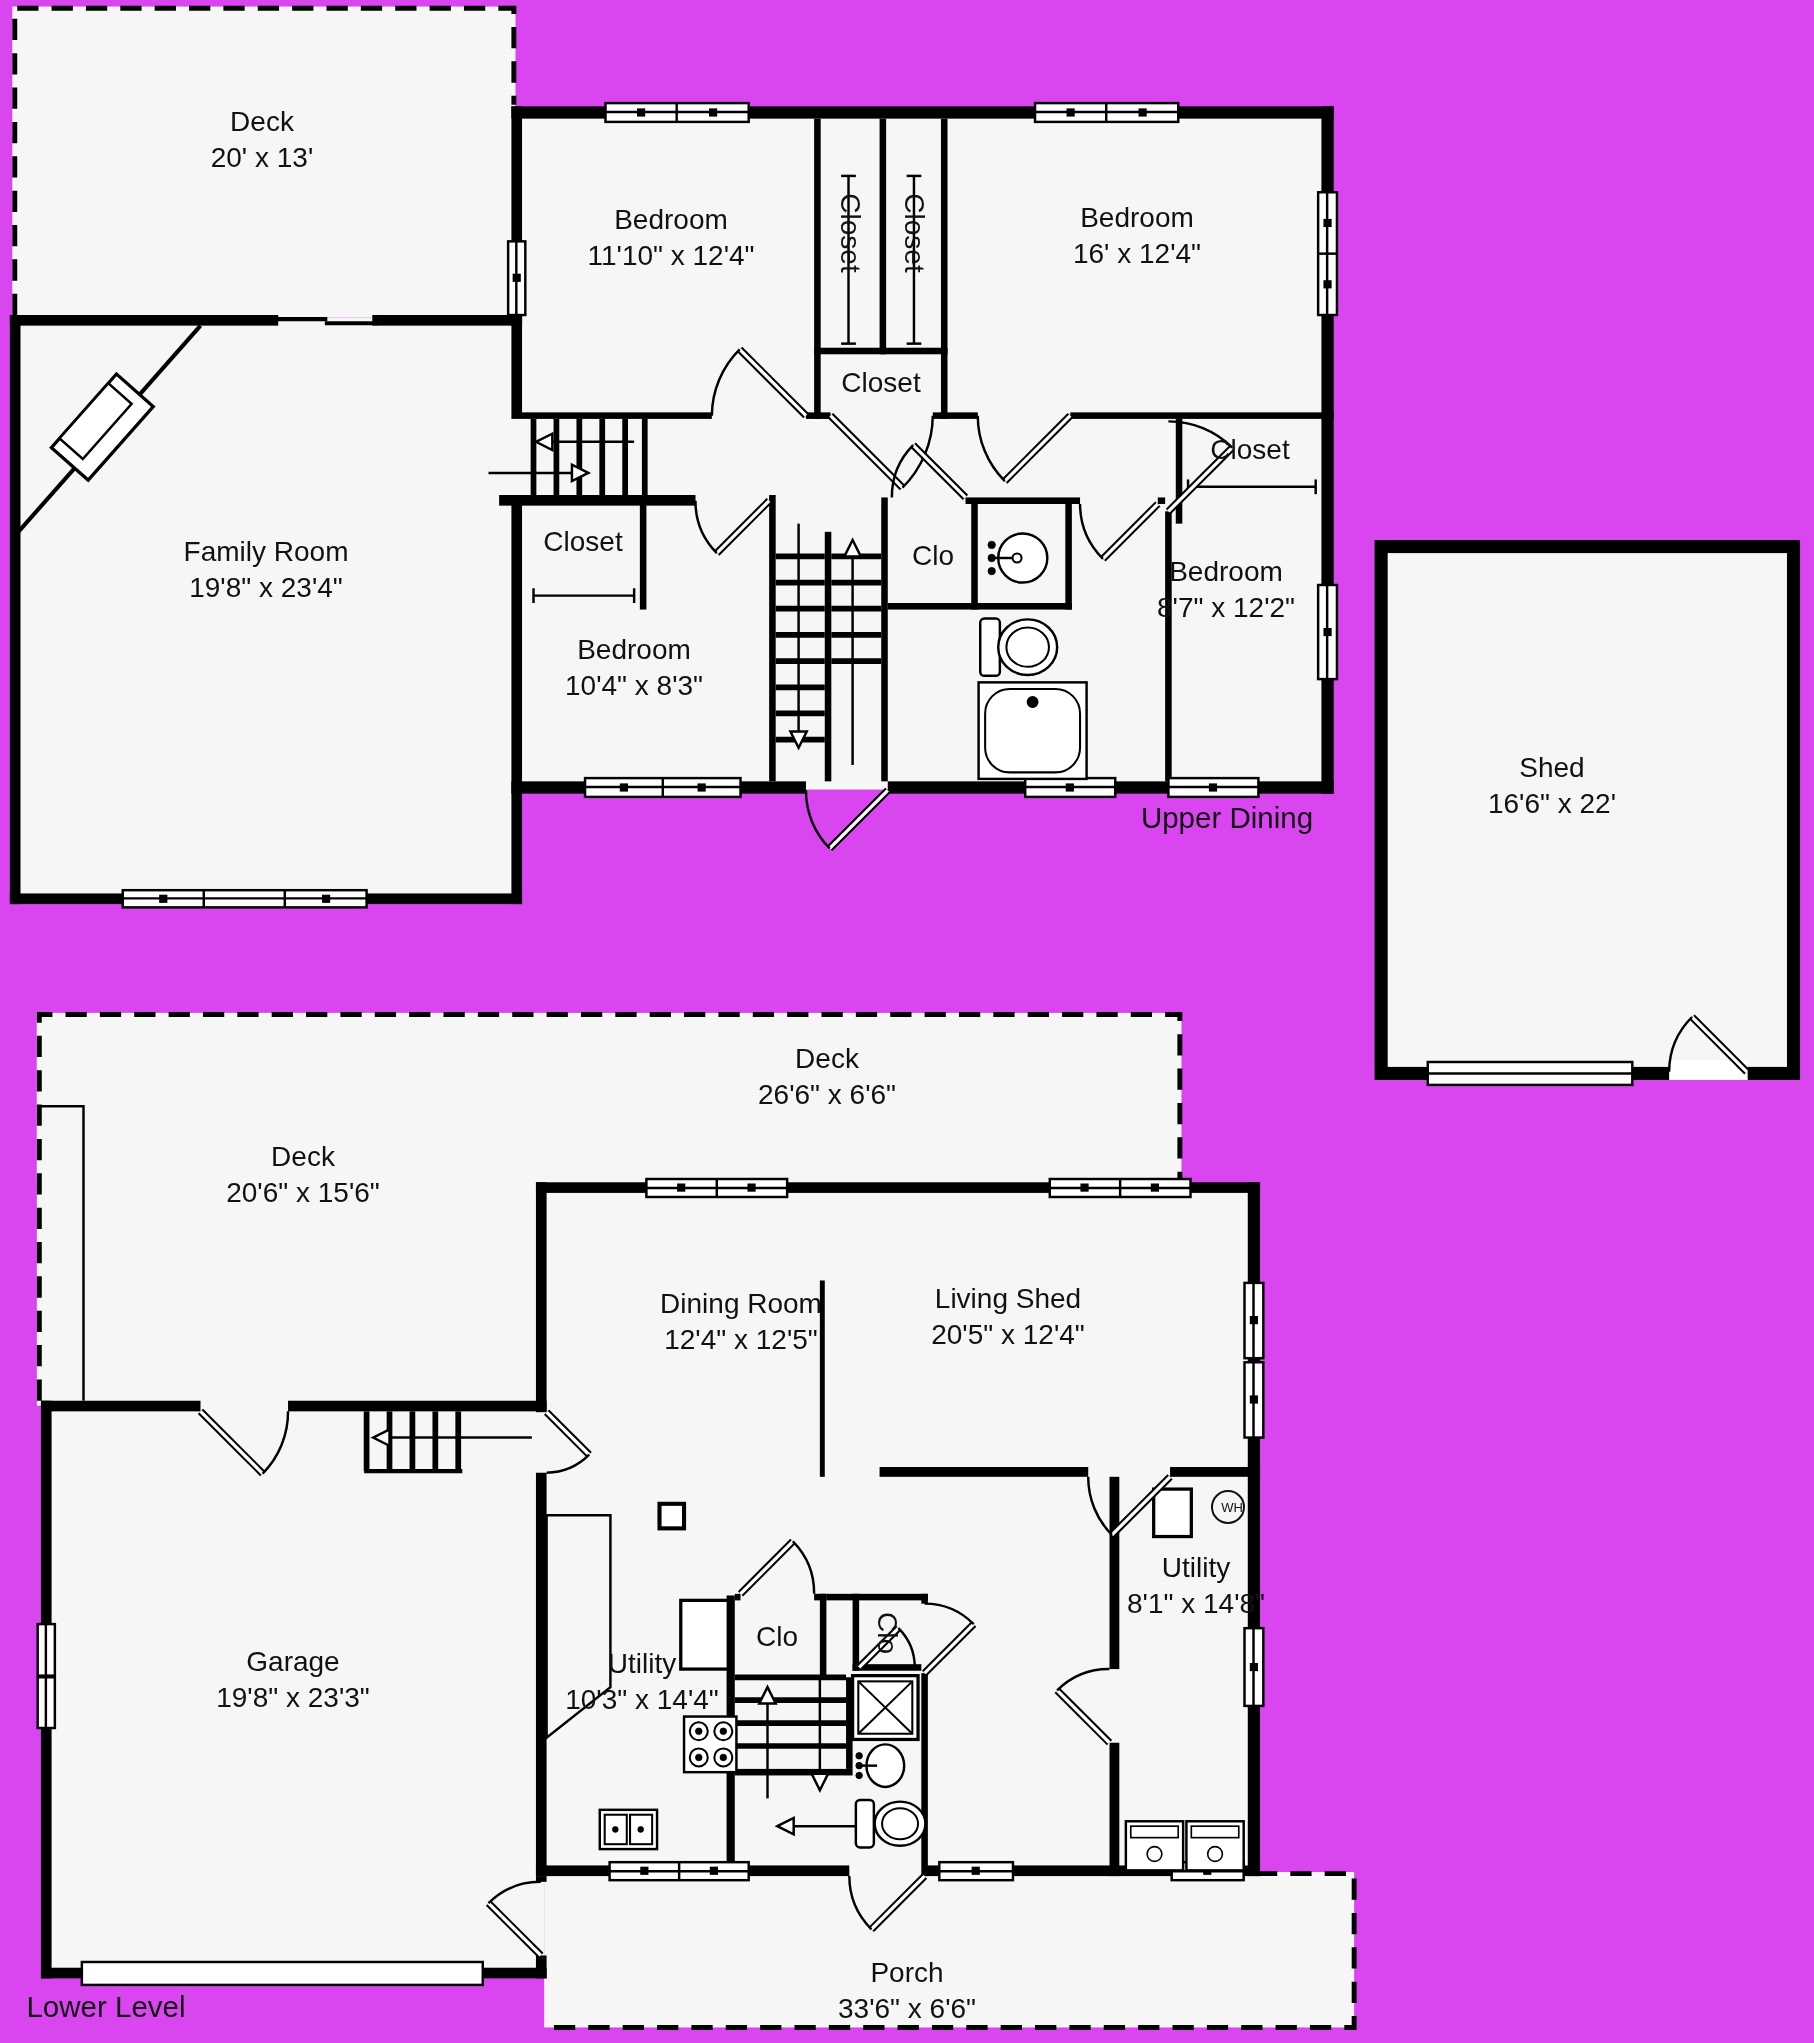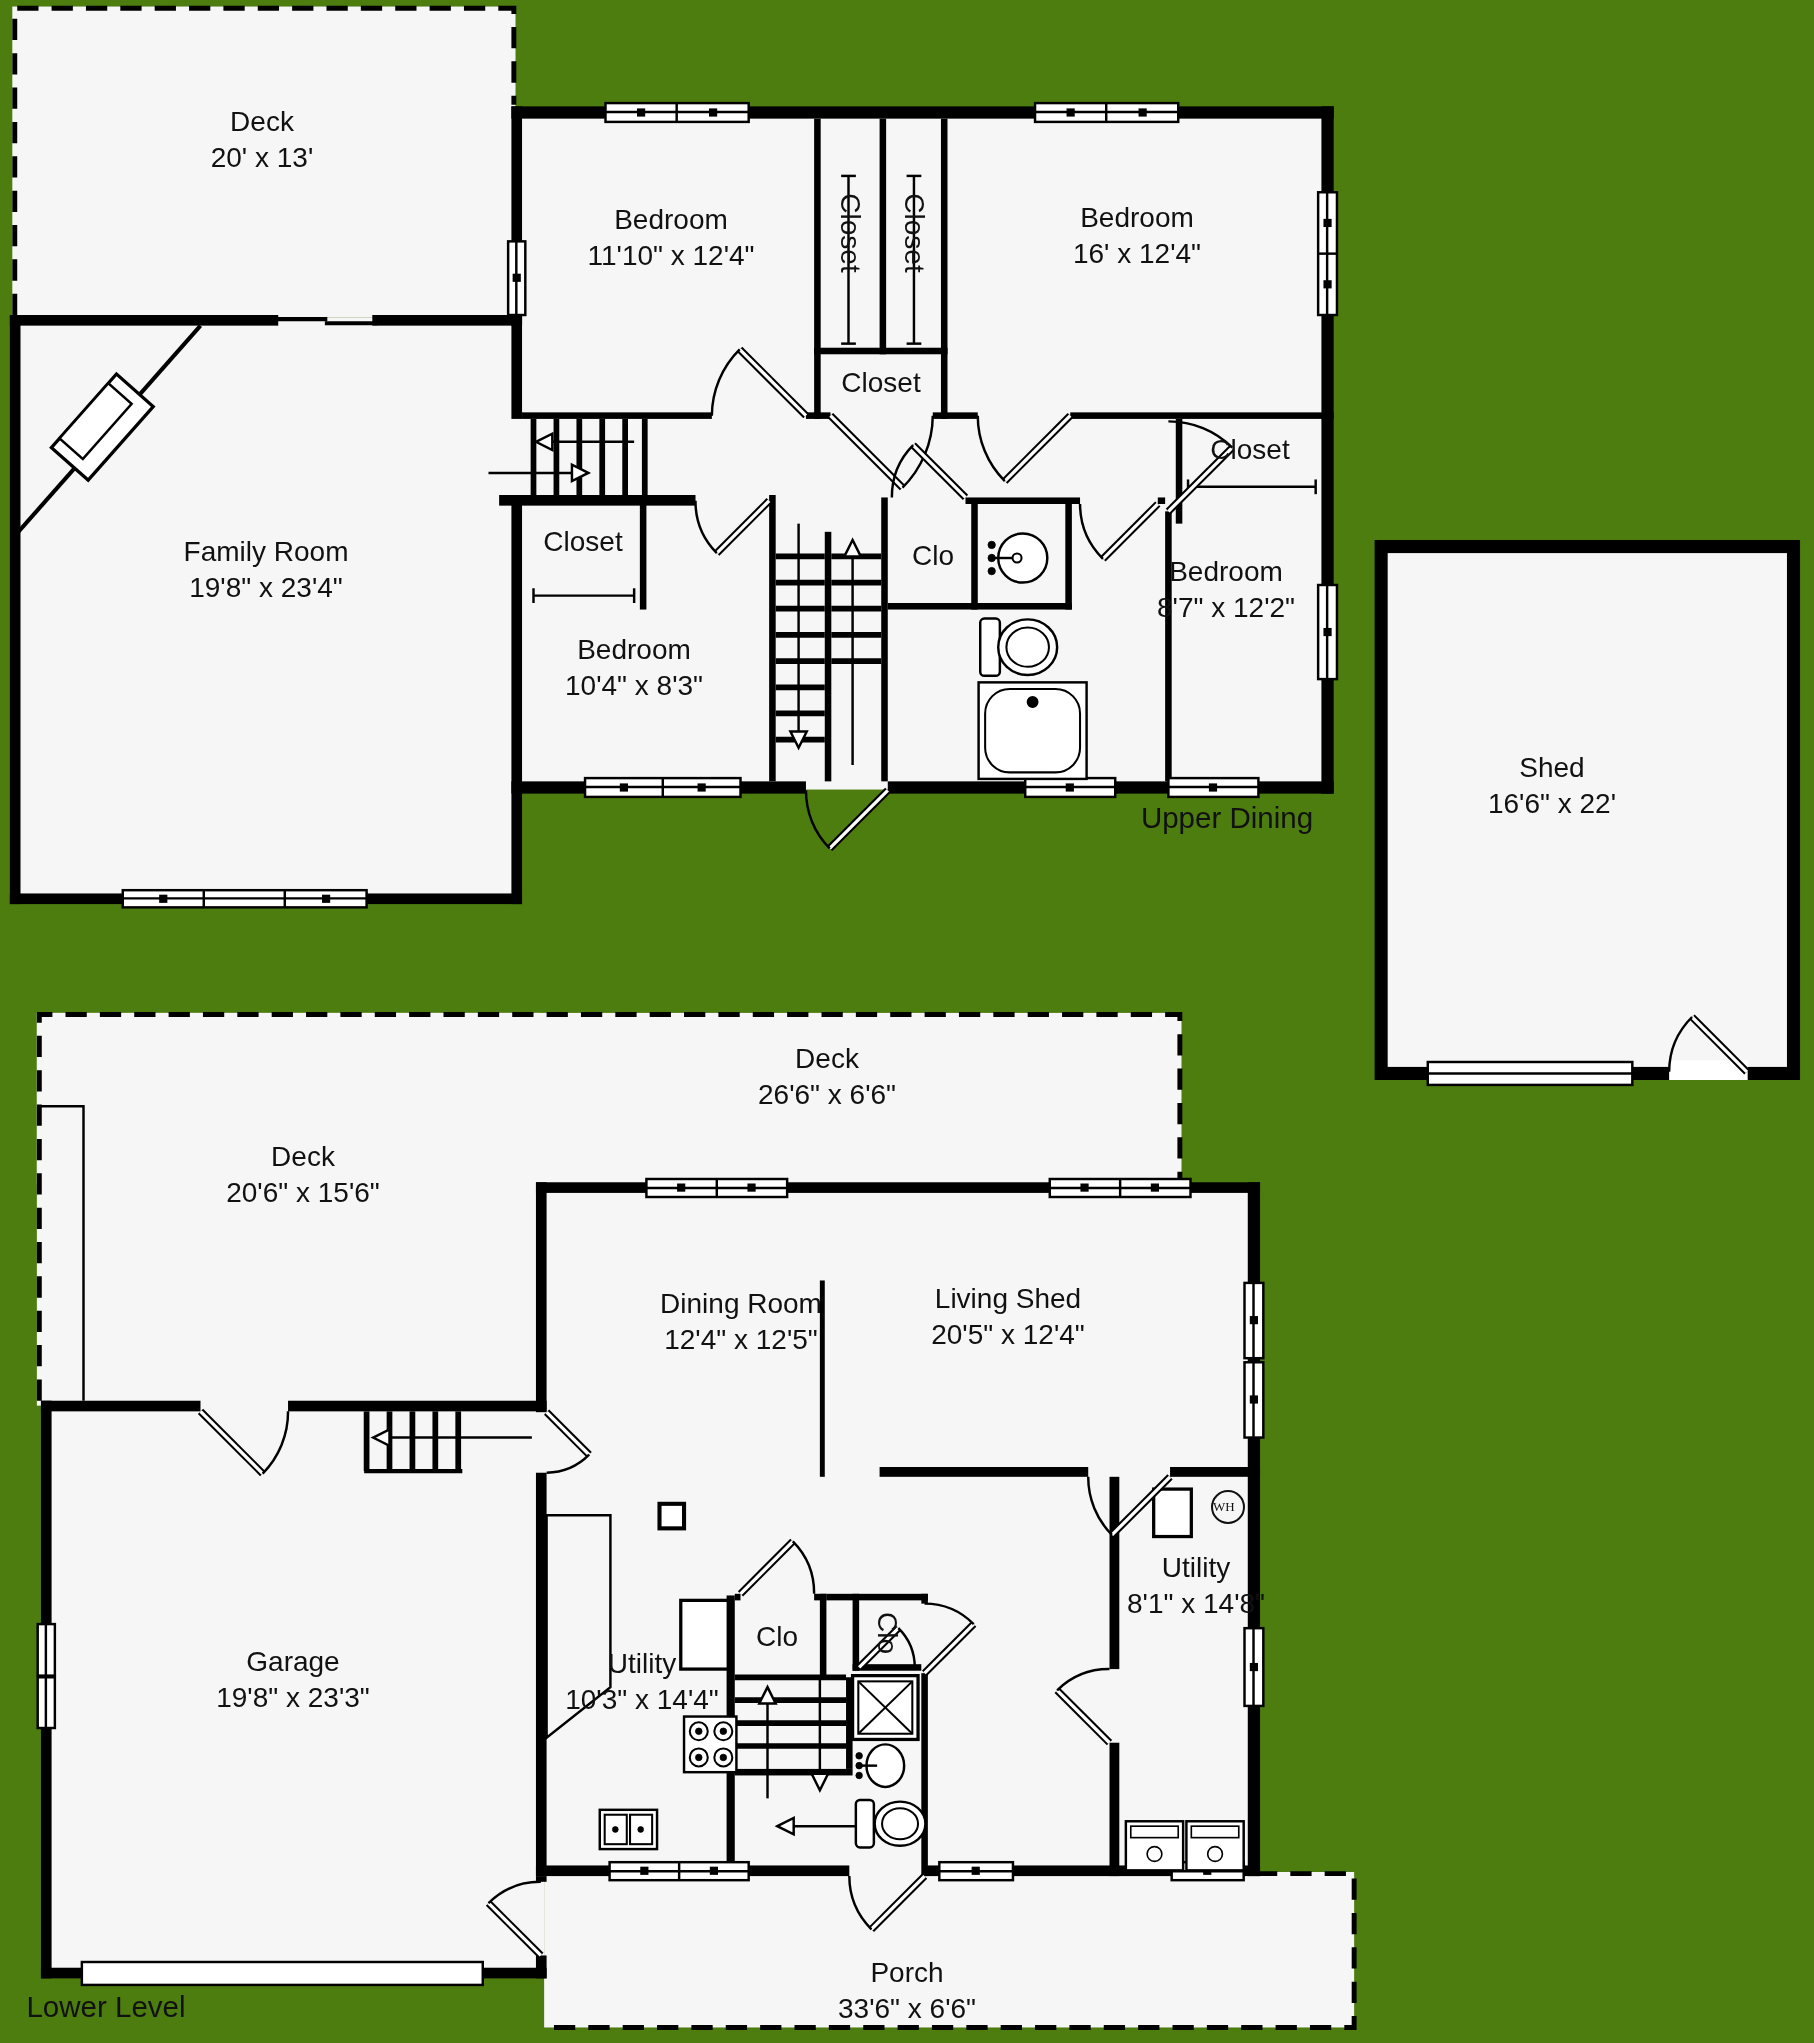--- a/index.html
+++ b/index.html
@@ -1,25 +1,25 @@
 <!DOCTYPE html>
 <html style="font-size:13px"><head>
 <meta charset="utf-8">
 <style>
   html,body{margin:0;padding:0;background:#fff}
-  #stage{position:relative;width:1814px;height:2043px;background:#4d7c0f;overflow:hidden}
+  #stage{position:relative;width:1814px;height:2043px;background:#d946ef;overflow:hidden}
   #stage svg{position:absolute;left:0;top:0}
   .lbl{position:absolute;transform:translate(-50%,-50%);text-align:center;
        font-family:"Liberation Sans",sans-serif;font-size:28px;line-height:1.27;
        color:#111;white-space:nowrap}
   .rot{transform:translate(-50%,-50%) rotate(90deg)}
   .lvl{font-size:29.5px}
   .wh{position:absolute;width:30px;height:30px;border:2.5px solid #111;border-radius:50%;
-      display:flex;align-items:center;justify-content:flex-start;
-      font-family:Liberation Serif, serif;font-size:13px;color:#111;background:#f6f6f6}
+      display:flex;align-items:center;justify-content:flex-end;
+      font-family:Liberation Sans, sans-serif;font-size:13px;color:#111;background:#f6f6f6}
 </style>
 </head>
 <body>
 
 <div id="stage">
 
 <svg width="1814" height="2043" viewBox="0 0 2217 2497">
 
   <g>
     <rect x="15" y="8" width="615" height="380" fill="#f6f6f6"></rect>

